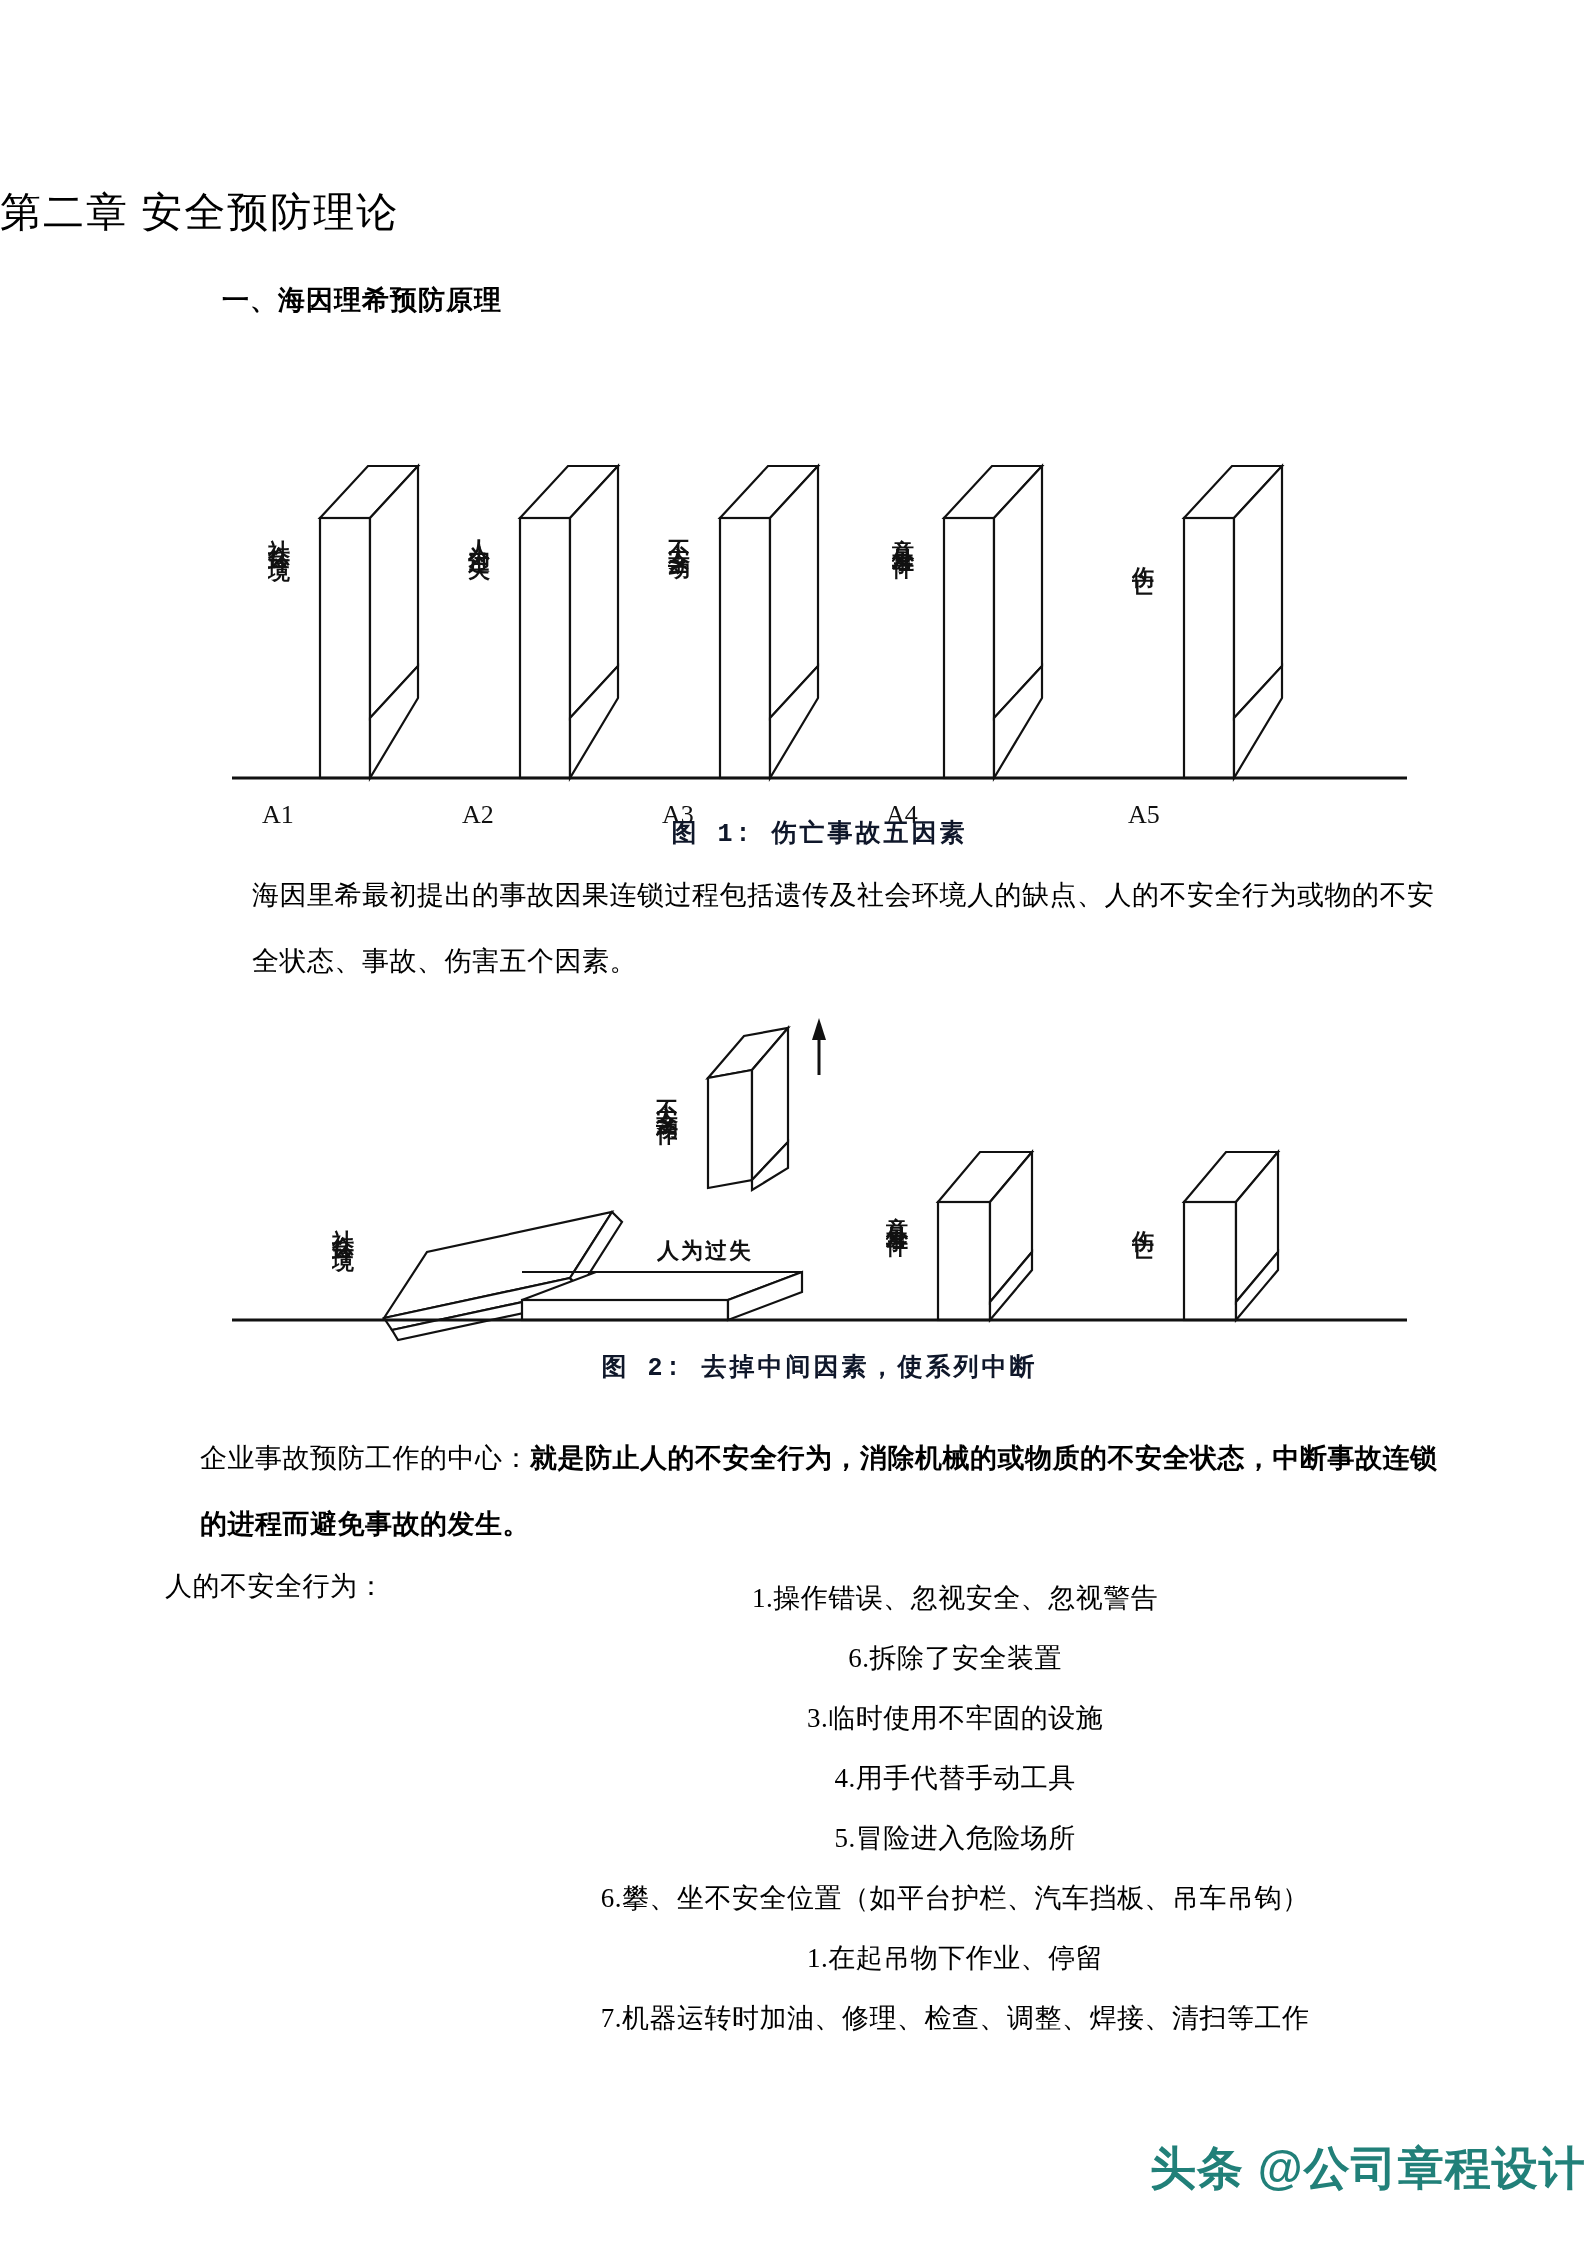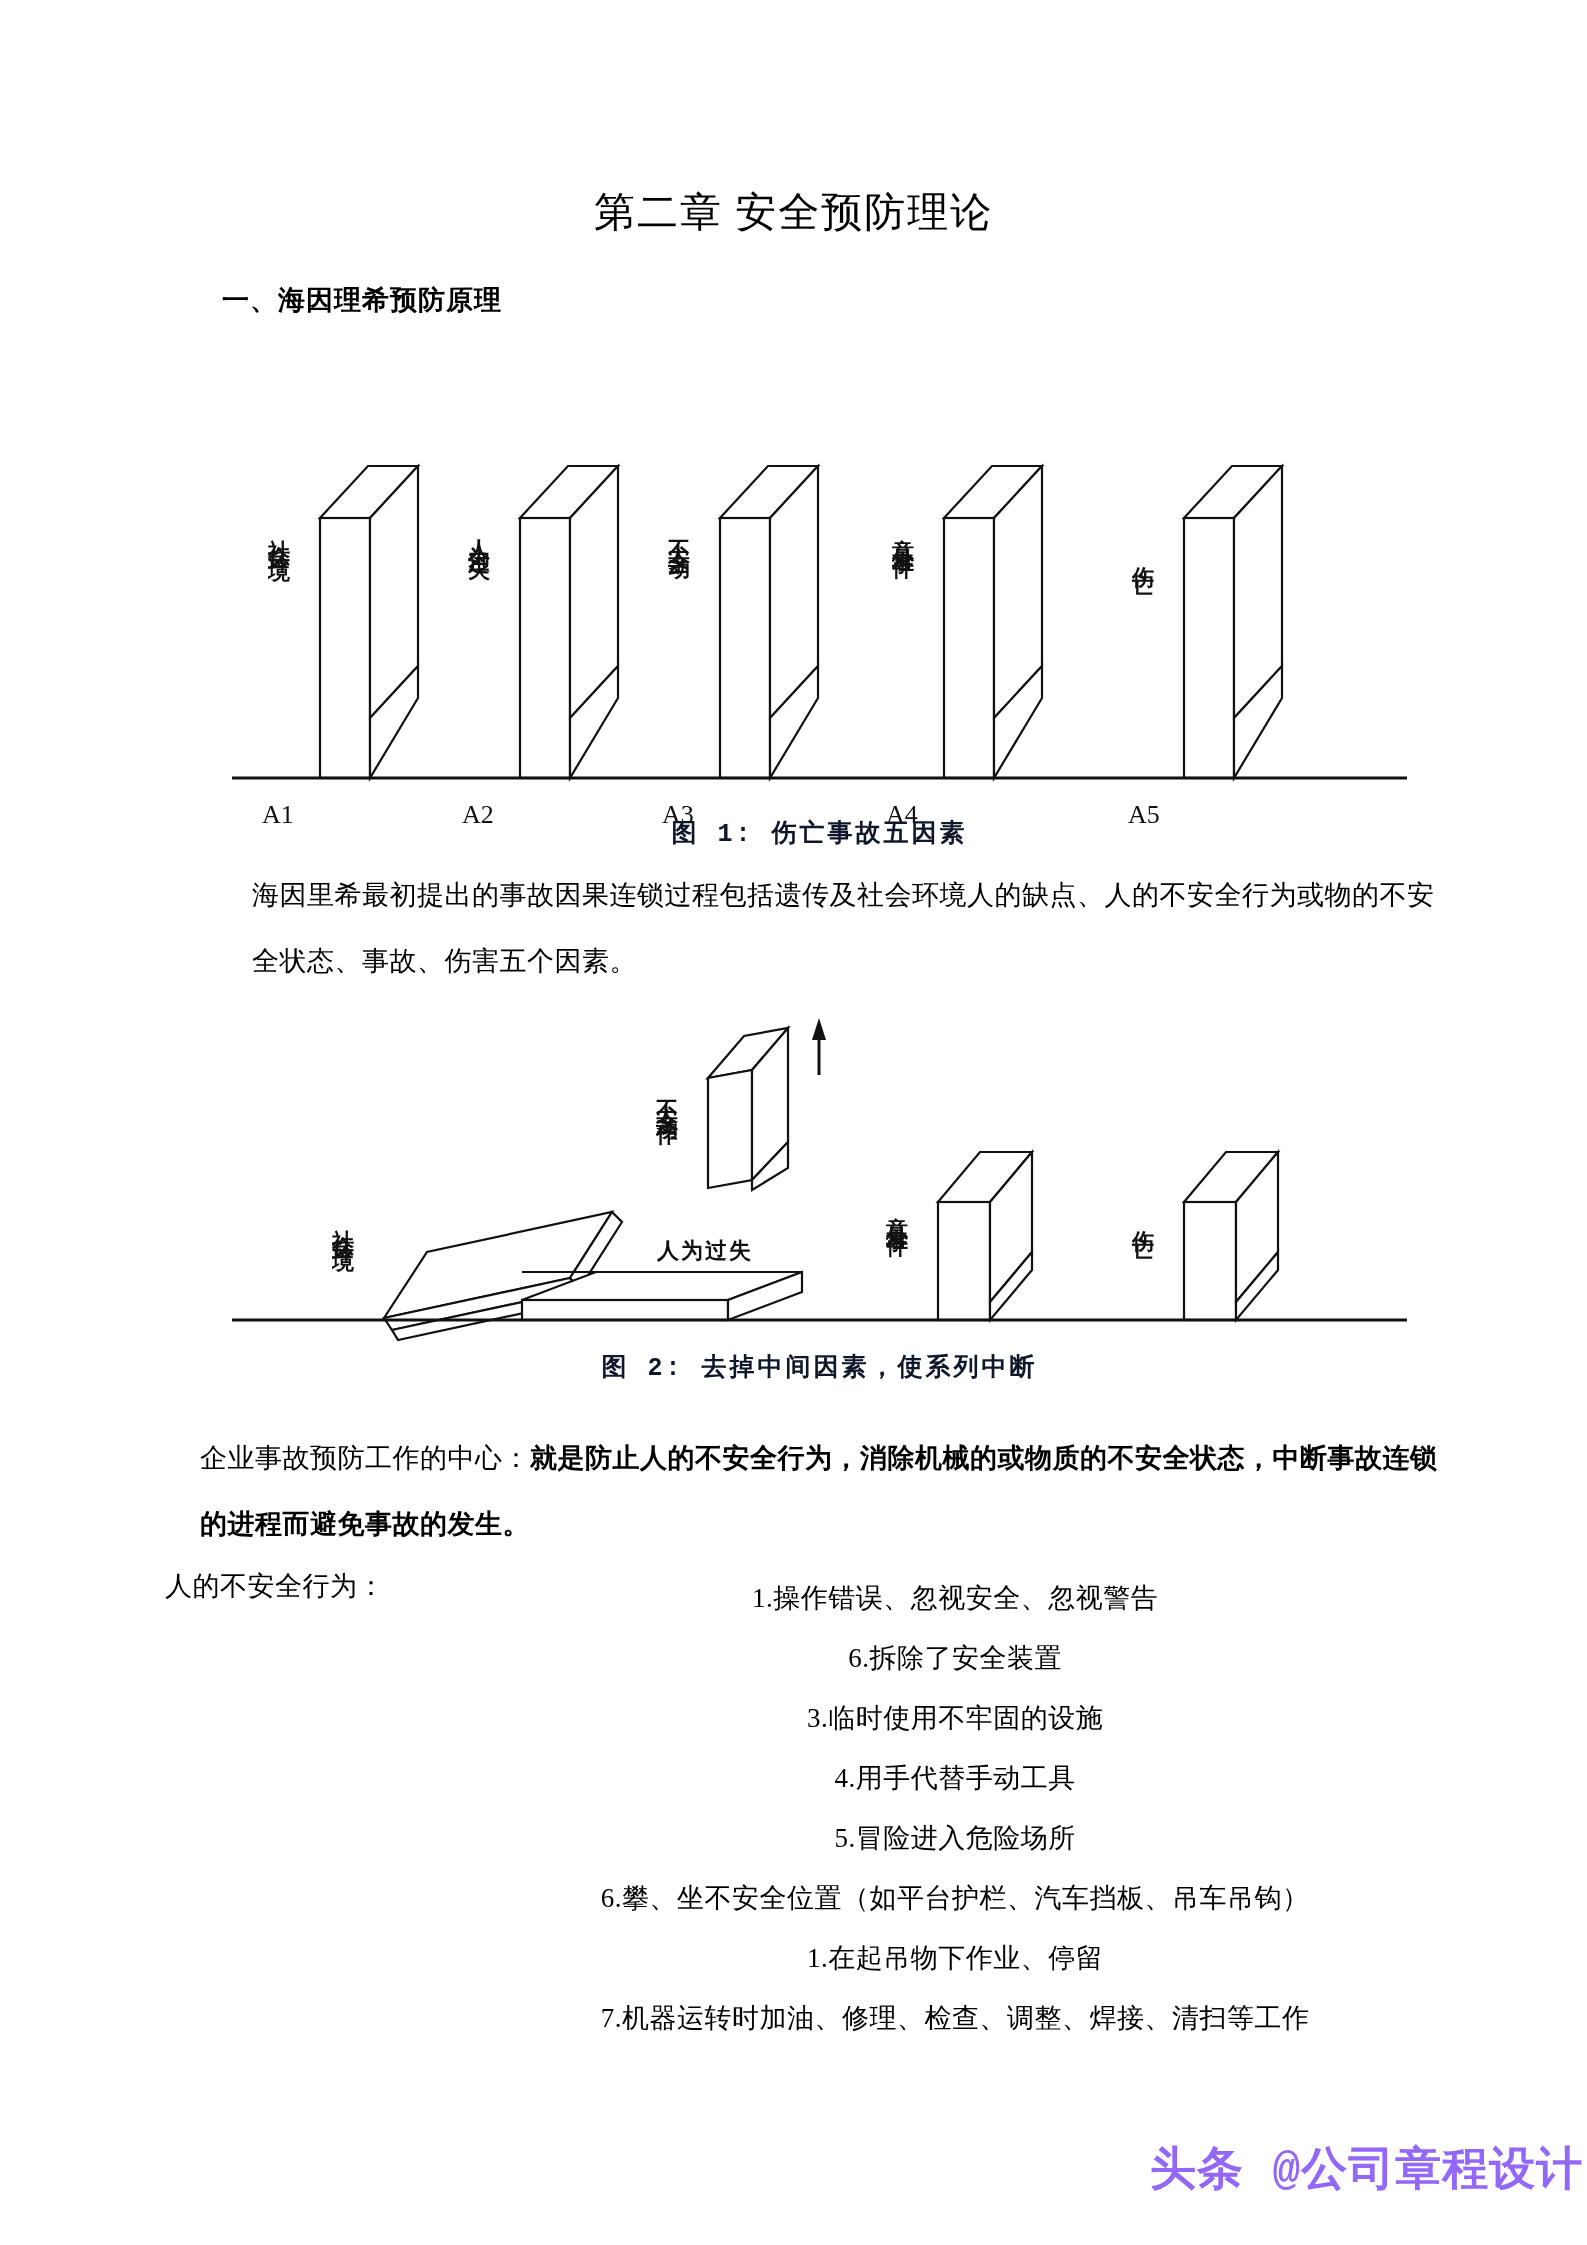--- a/index.html
+++ b/index.html
@@ -19,21 +19,20 @@
     overflow: hidden;
     box-sizing: border-box;
   }
 
   
   .doc-title {
     position: absolute;
     left: 0;
     top: 185px;
     width: 1587px;
-    text-align: center;
     font-size: 41px;
     letter-spacing: 2px;
     font-family: "Liberation Serif", "DejaVu Serif", serif;
   }
 
   
   .section-heading {
     position: absolute;
     left: 222px;
     top: 282px;
@@ -102,22 +101,22 @@
     text-align: center;
   }
 
   
   .watermark {
     position: absolute;
     left: 1150px;
     top: 2138px;
     font-size: 46px;
     font-weight: bold;
-    font-family: Liberation Mono, monospace;
-    color: #8b5cf6;
+    font-family: Liberation Sans, sans-serif;
+    color: #0f766e;
     letter-spacing: 1px;
     text-shadow:
       2px 2px 0 #ffffff,
       -1px -1px 0 #ffffff,
       3px 0 0 #ffffff;
     opacity: 0.92;
   }
 
   
   .vlabel {

